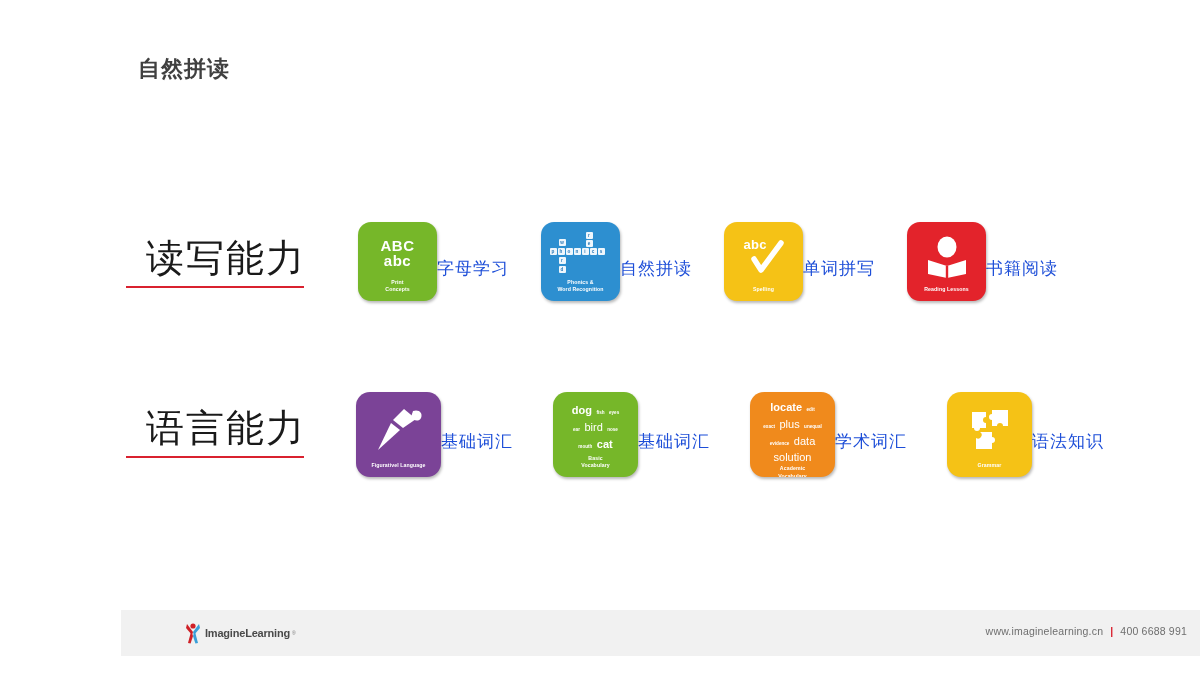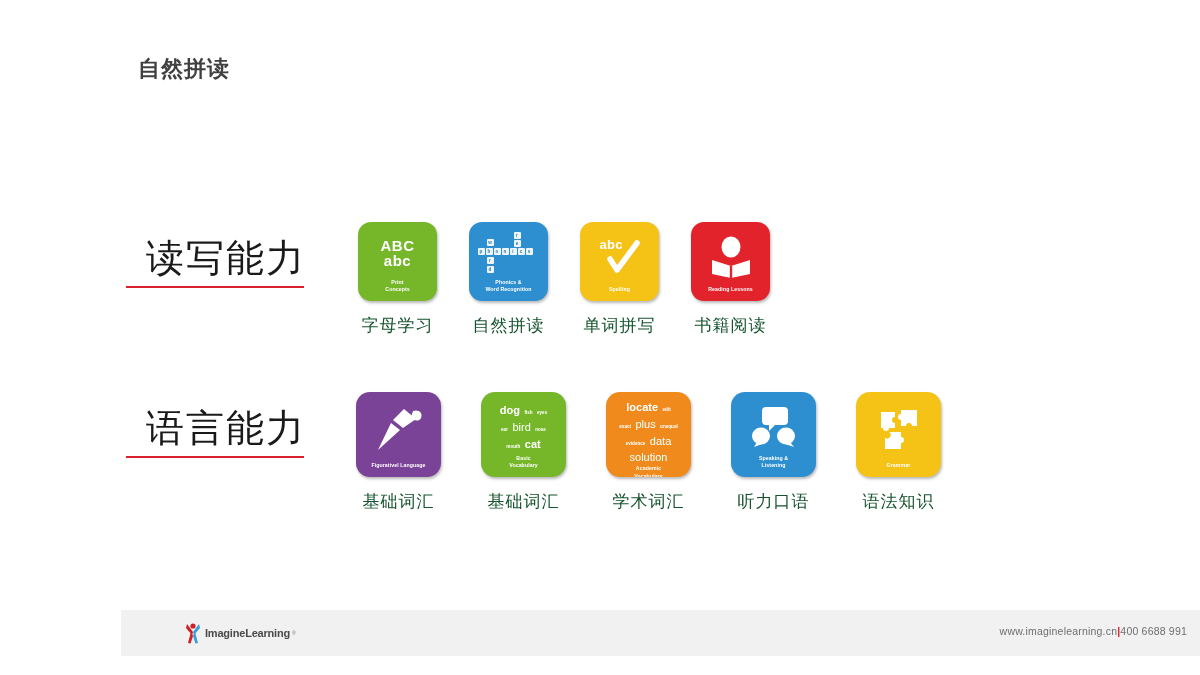--- a/index.html
+++ b/index.html
@@ -62,21 +62,21 @@
   .tiles {
     position: absolute;
     top: 0;
     display: flex;
   }
   #tiles-literacy { left: 358px; gap: 32px; }
   #tiles-language { left: 356px; gap: 40px; }
 
   .tile-wrap {
     display: flex;
-    flex-direction: column;
+    flex-direction: row;
     align-items: center;
   }
   .tile {
     width: 79px;
     height: 79px;
     border-radius: 13px;
     position: relative;
     box-shadow: 1px 2px 3px rgba(0,0,0,0.28);
     display: flex;
     flex-direction: column;
@@ -104,21 +104,21 @@
     line-height: 1.45;
     text-align: center;
     font-weight: bold;
     padding: 0 3px 7px 3px;
     letter-spacing: .1px;
     white-space: pre-line;
   }
   .tile-label {
     margin-top: 13px;
     font-size: 17px;
-    color: #14532d;
+    color: #1d4ed8;
     letter-spacing: 1px;
     white-space: nowrap;
   }
 
   
   .abc-big { color:#fff; font-weight:bold; text-align:center; line-height:1.0; }
   .abc-big .l1 { font-size: 15px; letter-spacing: .5px; }
   .abc-big .l2 { font-size: 15px; letter-spacing: .5px; }
 
   .spell-art { position: relative; width: 52px; height: 40px; }
@@ -172,20 +172,21 @@
   #footer-logo .logo-tm { font-size: 5px; vertical-align: super; color:#7a7a7a; }
   #footer-contact {
     position: absolute;
     right: 62px;
     top: 15px;
     font-size: 10.5px;
     color: #6e6e6e;
     letter-spacing: .2px;
     display: flex;
     align-items: center;
+    gap: 7px;
   }
   #footer-contact .sep { color: #d9212f; font-weight: bold; }
 </style>
 </head>
 <body>
 
 <div id="page-title">自然拼读</div>
 
 <div class="section-row" id="row-literacy">
   <div class="section-label">
@@ -336,36 +337,20 @@
               <span class="mid">solution</span>
             </span>
           </div>
         </div>
         <div class="tile-caption">Academic
 Vocabulary</div>
       </div>
       <div class="tile-label">学术词汇</div>
     </div>
 
-    <div class="tile-wrap">
-      <div class="tile" style="background:#2d8fd0">
-        <div class="tile-art">
-          <svg width="50" height="42" viewBox="0 0 50 42">
-            <path d="M17 2 h18 a4 4 0 0 1 4 4 v10 a4 4 0 0 1 -4 4 h-9 l-6 6 v-6 h-3 a4 4 0 0 1 -4 -4 v-10 a4 4 0 0 1 4 -4 z" fill="#fff"></path>
-            <ellipse cx="12" cy="31" rx="9" ry="8.5" fill="#fff"></ellipse>
-            <path d="M8 37 L5 42 L13 39 Z" fill="#fff"></path>
-            <ellipse cx="37" cy="31" rx="9" ry="8.5" fill="#fff"></ellipse>
-            <path d="M41 37 L45 42 L36 39 Z" fill="#fff"></path>
-          </svg>
-        </div>
-        <div class="tile-caption">Speaking &amp;
-Listening</div>
-      </div>
-      <div class="tile-label">听力口语</div>
-    </div>
 
     <div class="tile-wrap">
       <div class="tile" style="background:#f5c216">
         <div class="tile-art">
           <svg width="44" height="44" viewBox="0 0 44 44">
             <path d="M4 4 h14 v5 a3 3 0 0 0 0 6 v5 h-6 a3 3 0 0 1 -6 0 h-2 z" fill="#fff"></path>
             <path d="M24 2 h16 v16 h-5 a3 3 0 0 0 -6 0 h-5 v-6 a3 3 0 0 1 0 -6 z" fill="#fff"></path>
             <path d="M12 24 h12 v5 a3 3 0 0 1 0 6 v6 h-16 v-11 a3 3 0 0 0 4 -6 z" fill="#fff"></path>
           </svg>
         </div>

